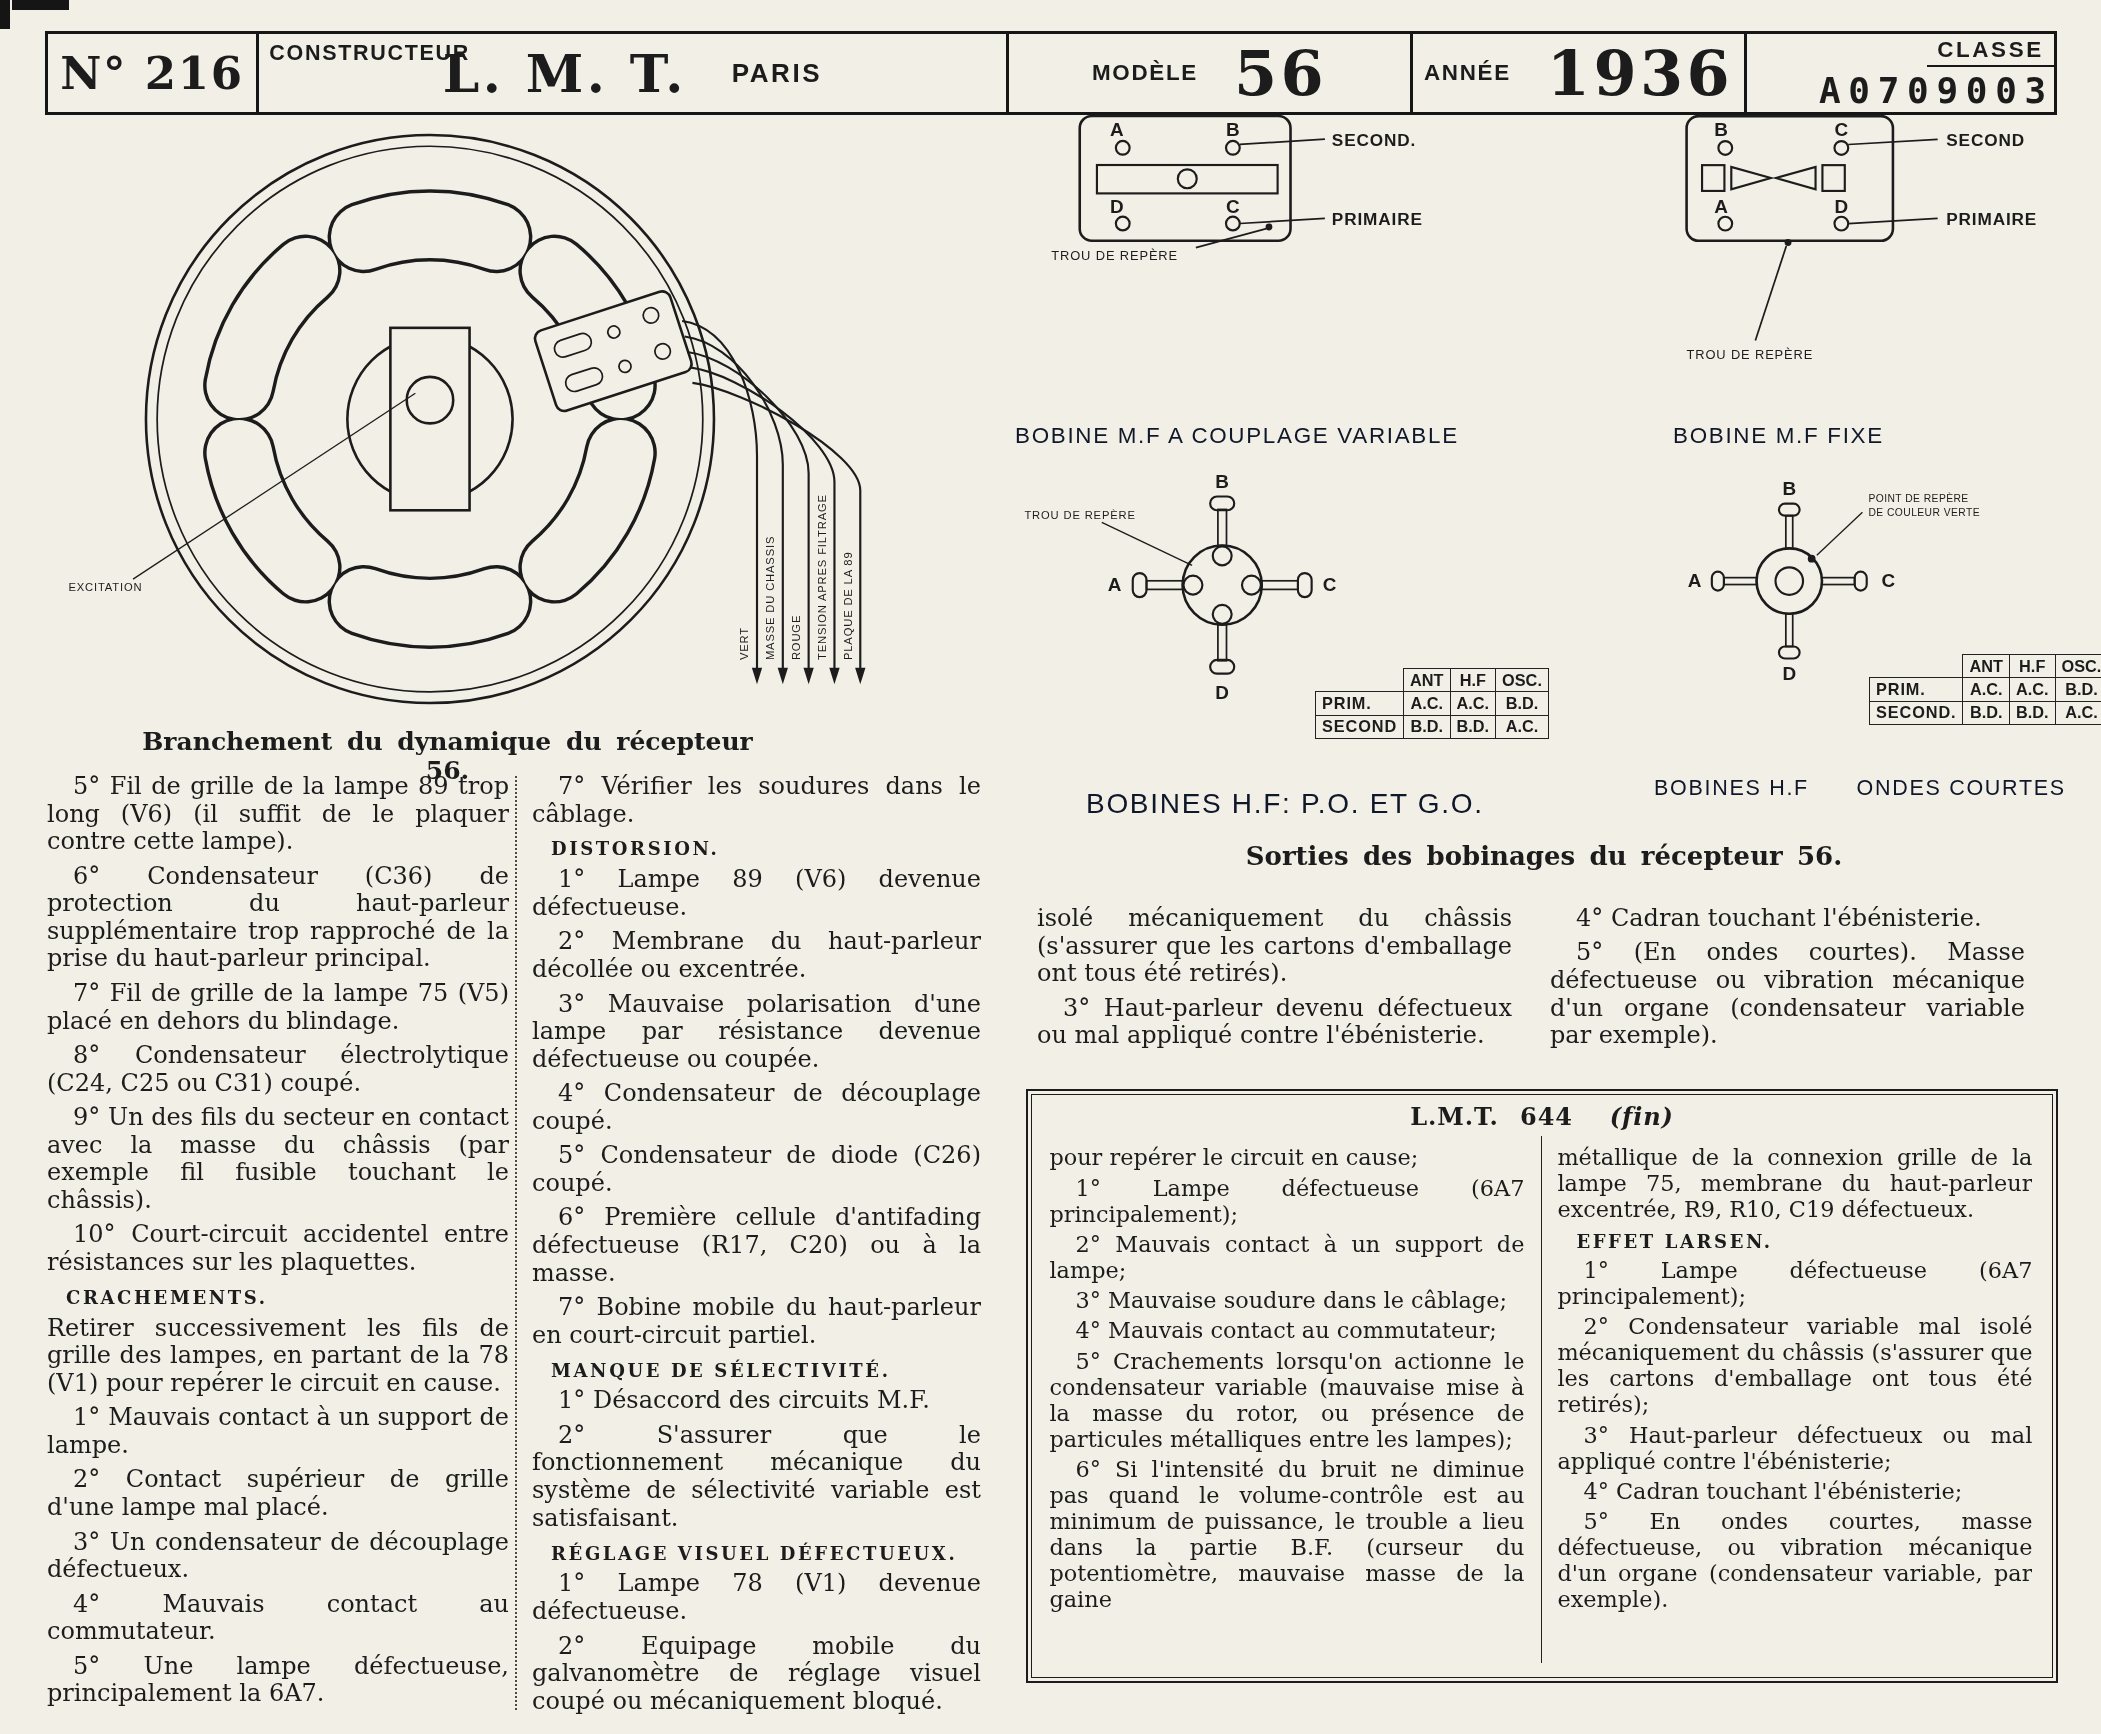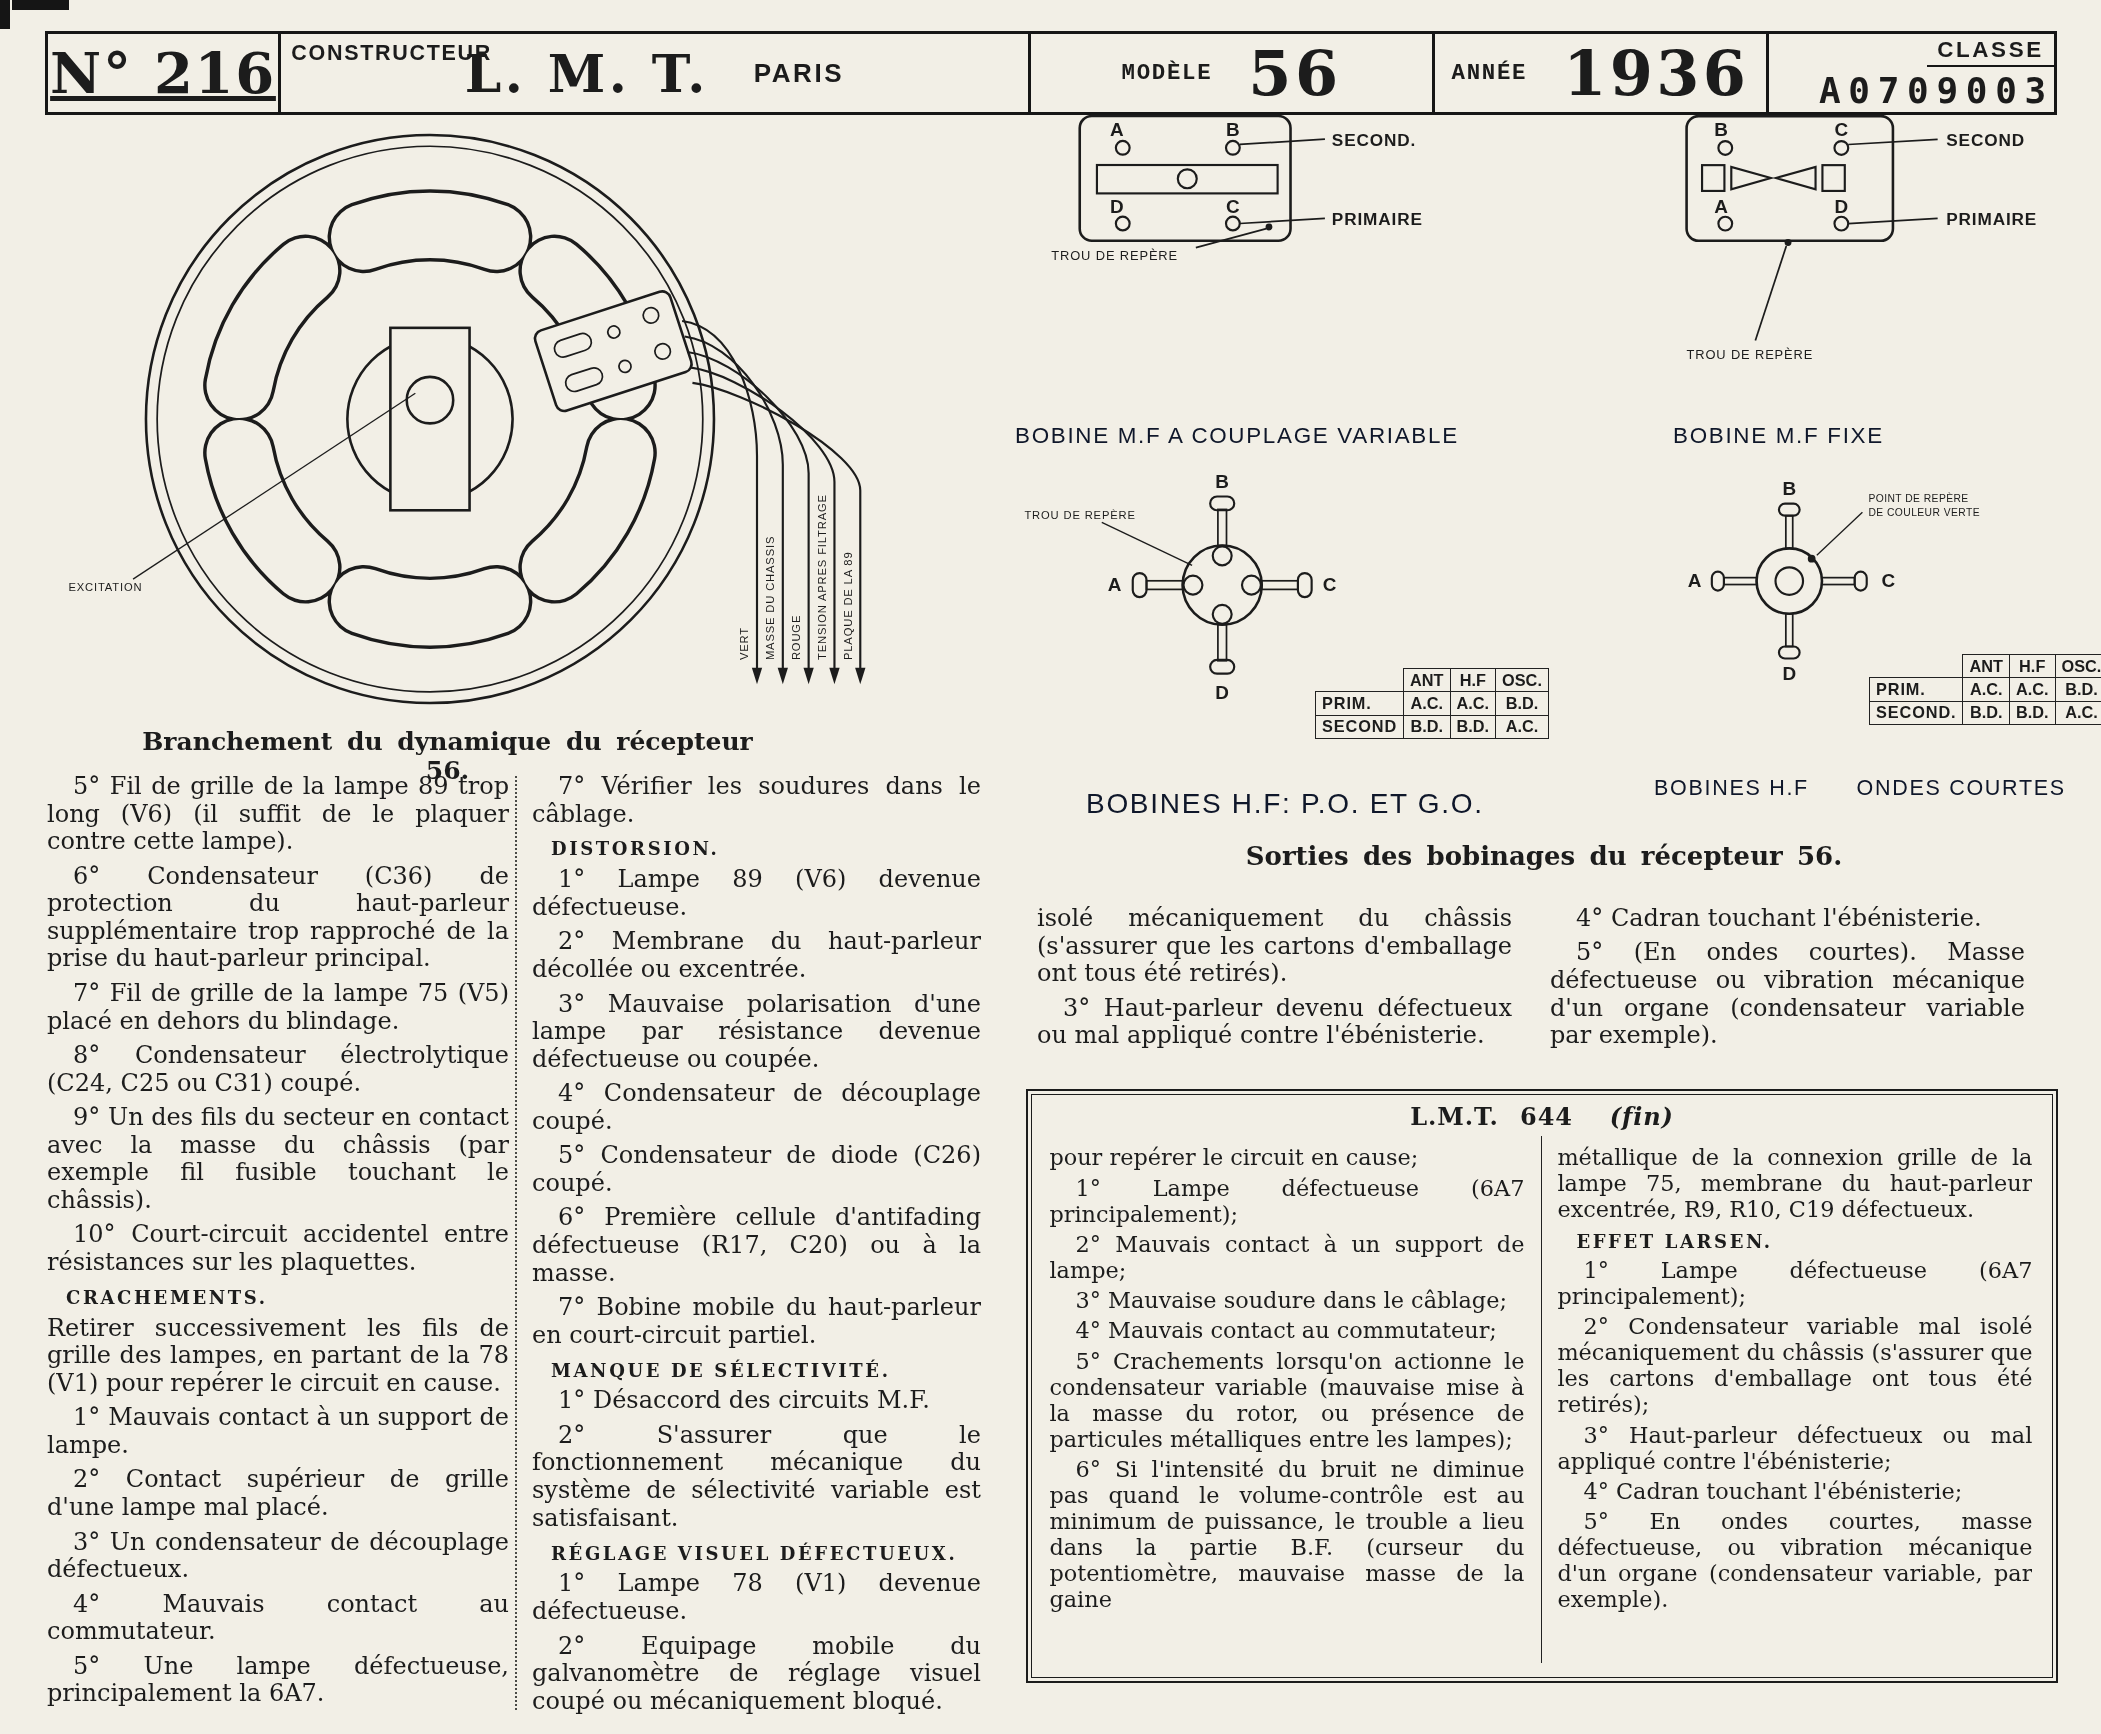--- a/index.html
+++ b/index.html
@@ -10,32 +10,32 @@
     font-family:"DejaVu Serif", serif; overflow:hidden;
   }
   .abs { position:absolute; }
 
   
   .hdr { position:absolute; left:45px; top:31px; width:2012px; height:84px;
          border:3.4px solid #161616; display:flex; }
   .hcell { border-right:3.4px solid #161616; position:relative;
            display:flex; align-items:center; justify-content:center; }
   .hcell:last-child { border-right:none; }
-  .hc-no   { width:233px; font-size:56px; font-weight:bold; letter-spacing:1.7px;text-decoration:underline; }
+  .hc-no   { width:211px; font-size:45px; font-weight:bold; letter-spacing:1.7px; }
   .hc-cons { width:750px; }
   .hc-mod  { width:404px; }
   .hc-an   { width:334px; }
   .hc-cl   { flex:1; flex-direction:column; align-items:flex-end; justify-content:flex-start; }
   .hlabel { position:absolute; left:10.3px; top:6.9px;
             font-family:"Liberation Sans",sans-serif; font-weight:bold;
             font-size:21.5px; letter-spacing:1.7px; }
   .hbig   { font-size:52px; font-weight:bold; letter-spacing:3.4px; }
   .hparis { font-family:"Liberation Sans",sans-serif; font-weight:bold;
             font-size:26px; letter-spacing:2.6px; margin-left:45px; }
-  .hlab-in { font-family:Liberation Mono, monospace; font-weight:bold;
+  .hlab-in { font-family:Liberation Sans, sans-serif; font-weight:bold;
              font-size:22.4px; letter-spacing:1.7px; margin-right:36px; }
   .hnum   { font-size:62px; font-weight:bold; letter-spacing:3.4px; }
   .cl-top { font-family:"Liberation Sans",sans-serif; font-weight:bold;
             font-size:22.4px; letter-spacing:2.6px; padding:3.4px 10.3px 1.7px;
             border-bottom:2.6px solid #161616; }
   .cl-val { font-family:"DejaVu Sans Mono",monospace; font-weight:bold;
             font-size:36px; letter-spacing:7.7px; text-align:center; padding-top:2.6px; }
 
   
   .corner1 { position:absolute; left:12px; top:0; width:57px; height:10.3px; background:#151515; }

